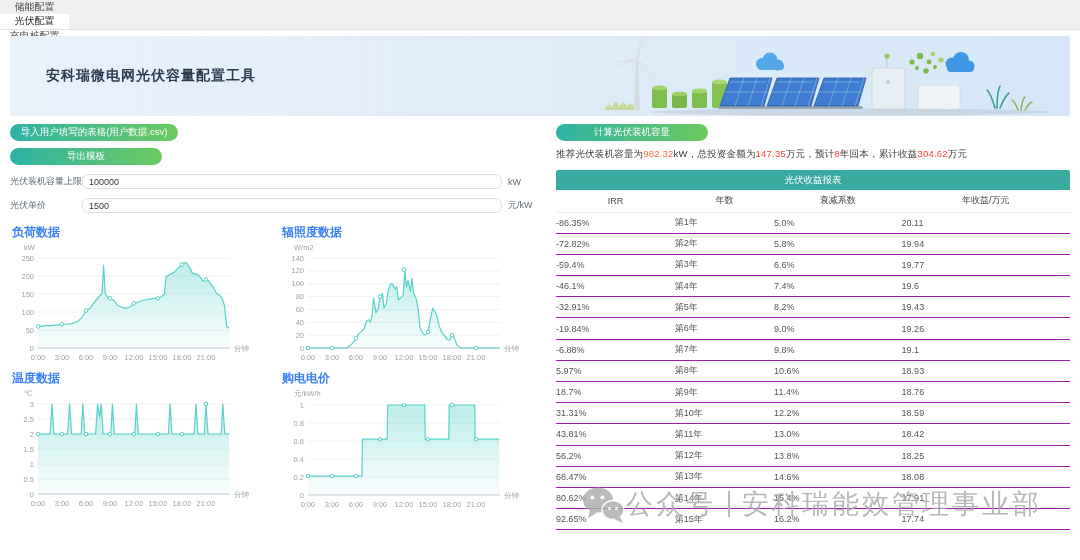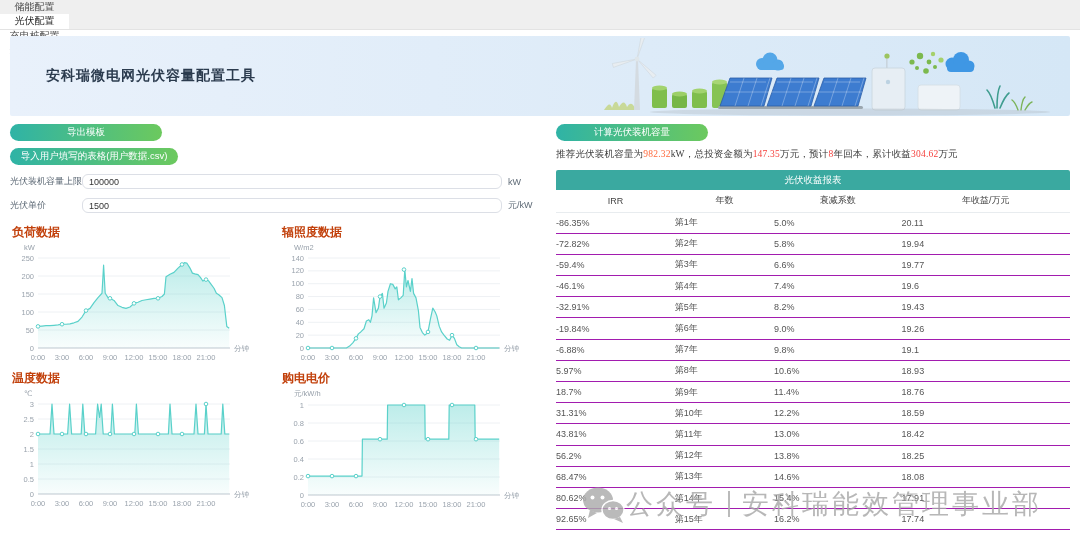--- a/index.html
+++ b/index.html
@@ -28,25 +28,25 @@
               width:152px; border-radius:9px; margin-bottom:7px; cursor:pointer;
               background:linear-gradient(90deg,var(--accent-teal,#2fb3a6),var(--accent-green,#6cc95e)); }
   .field-row { display:flex; align-items:center; margin:9px 0; font-size:9px; color:#5f6b77; }
   .field-label { width:72px; flex:none; }
   .field-input { flex:1; height:15px; border:1px solid #dcdfe6; border-radius:6px;
                  font-size:9px; color:#333; padding:0 6px; outline:none;
                  font-family:"Liberation Sans","DejaVu Sans",sans-serif; }
   .field-unit { width:32px; flex:none; text-align:left; margin-left:6px; color:#5f6b77; }
   
   .charts-grid { display:grid; grid-template-columns:1fr 1fr; column-gap:10px; row-gap:4px; margin-top:8px; }
-  .chart-title { font-size:12px; font-weight:bold; color:#c2410c; margin:2px 0 0 2px; }
+  .chart-title { font-size:12px; font-weight:bold; color:#3b82f6; margin:2px 0 0 2px; }
   .chart-unit { font-size:7.5px; color:#98a1ab; margin:2px 0 0 14px; }
   .chart-svg { display:block; }
   
-  .summary { font-size:9.5px; color:#3a3a3a; margin:3px 0 9px 0; letter-spacing:.2px;font-family:Liberation Serif, serif; }
+  .summary { font-size:9.5px; color:#3a3a3a; margin:3px 0 9px 0; letter-spacing:.2px; }
   .hl-o { color:var(--hl-orange,#ff6a3c); }
   .hl-r { color:var(--hl-red,#f5413d); }
   .table-title { background:var(--table-header-bg,#3aa9a0); color:#fff; text-align:center;
                  font-size:9.5px; height:20px; line-height:20px; border-radius:2px 2px 0 0; }
   table.report { width:100%; border-collapse:collapse; font-size:9px; color:#555; }
   table.report th { font-weight:normal; color:#444; height:22px; border-bottom:1px solid #e8ecef; text-align:center; }
   table.report td { height:21.2px; text-align:left; border-bottom:1px solid #a21caf; }
   
   .watermark { position:absolute; left:580px; top:484px; display:flex; align-items:center;
                color:#a8a8a8; opacity:.82; z-index:6; pointer-events:none; }
@@ -143,22 +143,22 @@
         <path d="M395 70 q-4 -14 -8 -18 M397 70 q0 -16 3 -22 M400 70 q5 -12 9 -15" stroke="#3f9d8f" stroke-width="1.6"></path>
         <path d="M418 72 q-3 -8 -6 -10 M421 72 q1 -10 4 -13 M425 72 q4 -7 7 -8" stroke="#7cb45a" stroke-width="1.4"></path>
       </g>
       <ellipse cx="250" cy="74" rx="200" ry="3.5" fill="#aeb8bf" opacity=".35"></ellipse>
     </svg>
   </div>
 
   <div class="columns">
 
     <div class="left-col">
+      <button class="pill-btn" style="width:168px">导入用户填写的表格(用户数据.csv)</button>
       <button class="pill-btn">导出模板</button>
-      <button class="pill-btn" style="width:168px">导入用户填写的表格(用户数据.csv)</button>
 
       <div class="field-row">
         <span class="field-label">光伏装机容量上限</span>
         <input class="field-input" readonly="" value="100000" style="">
         <span class="field-unit">kW</span>
       </div>
       <div class="field-row">
         <span class="field-label">光伏单价</span>
         <input class="field-input" readonly="" value="1500" style="">
         <span class="field-unit">元/kW</span>

